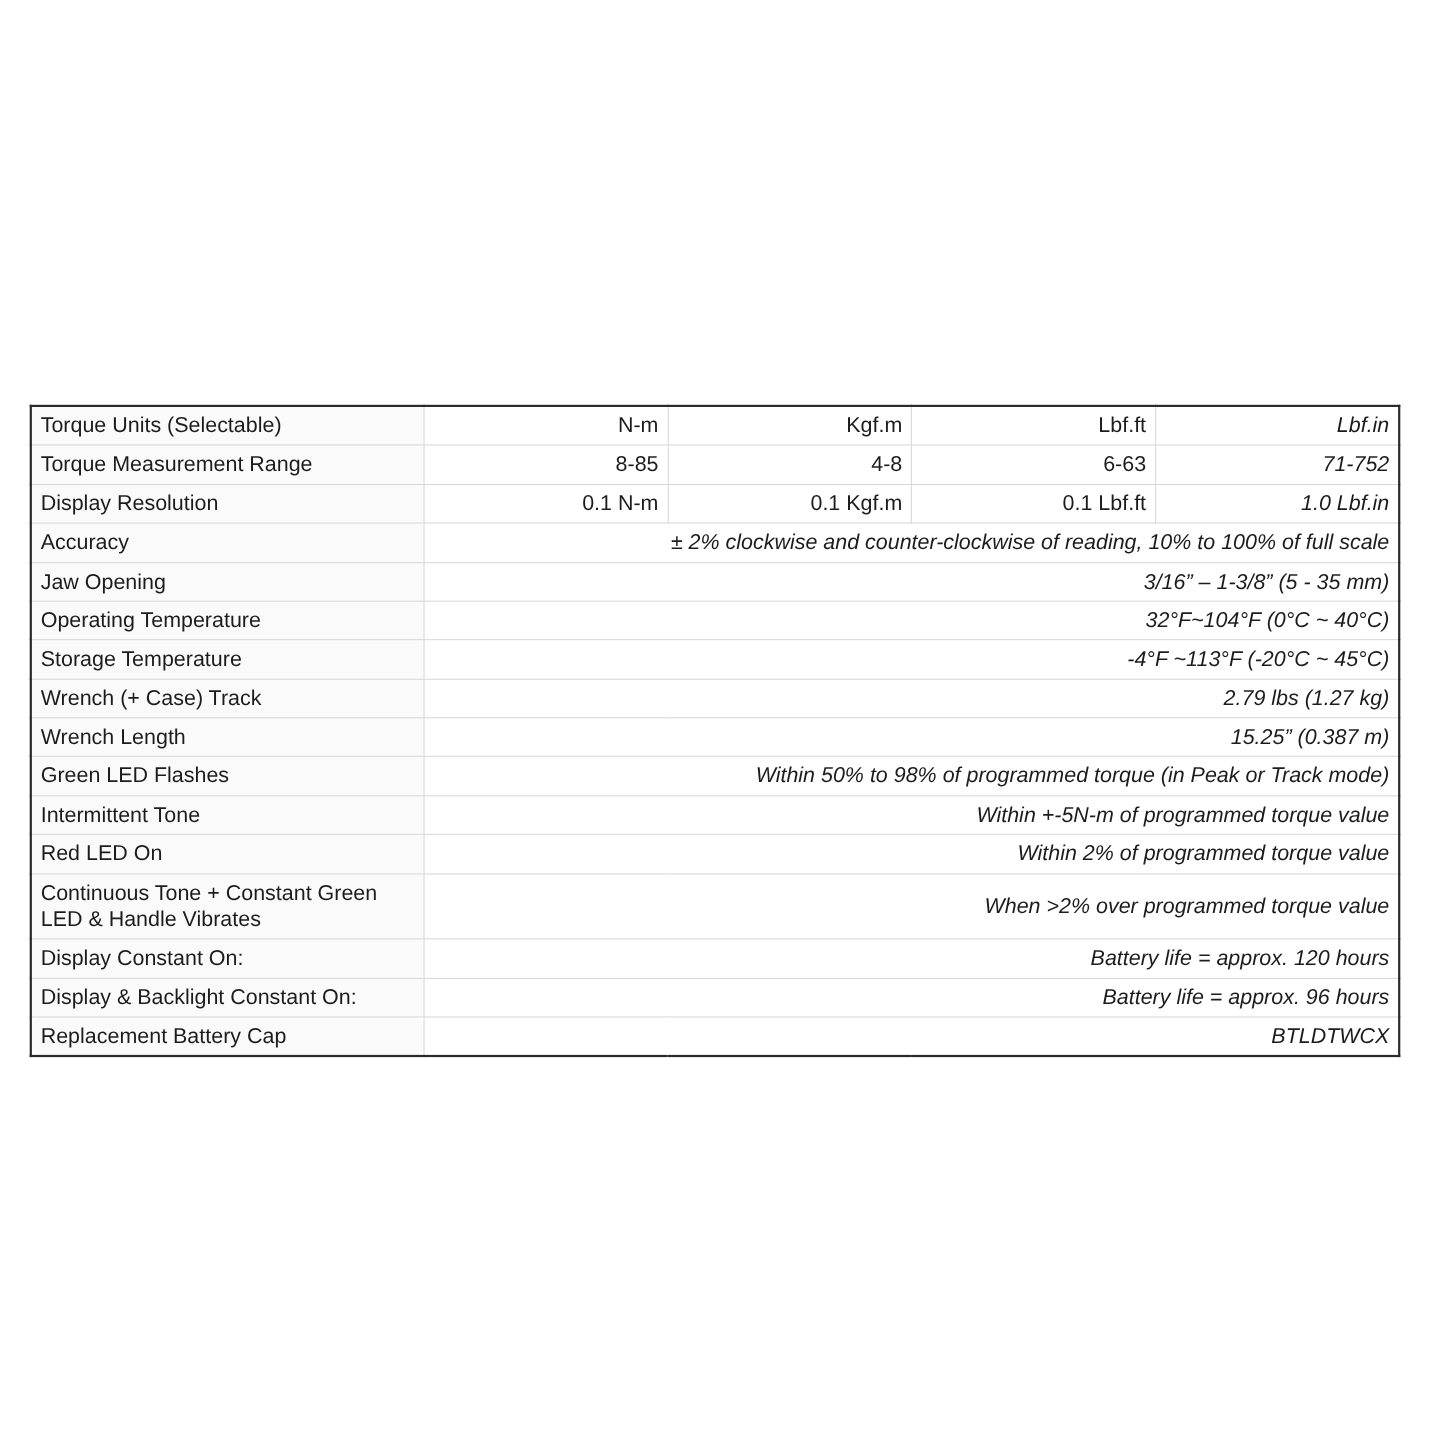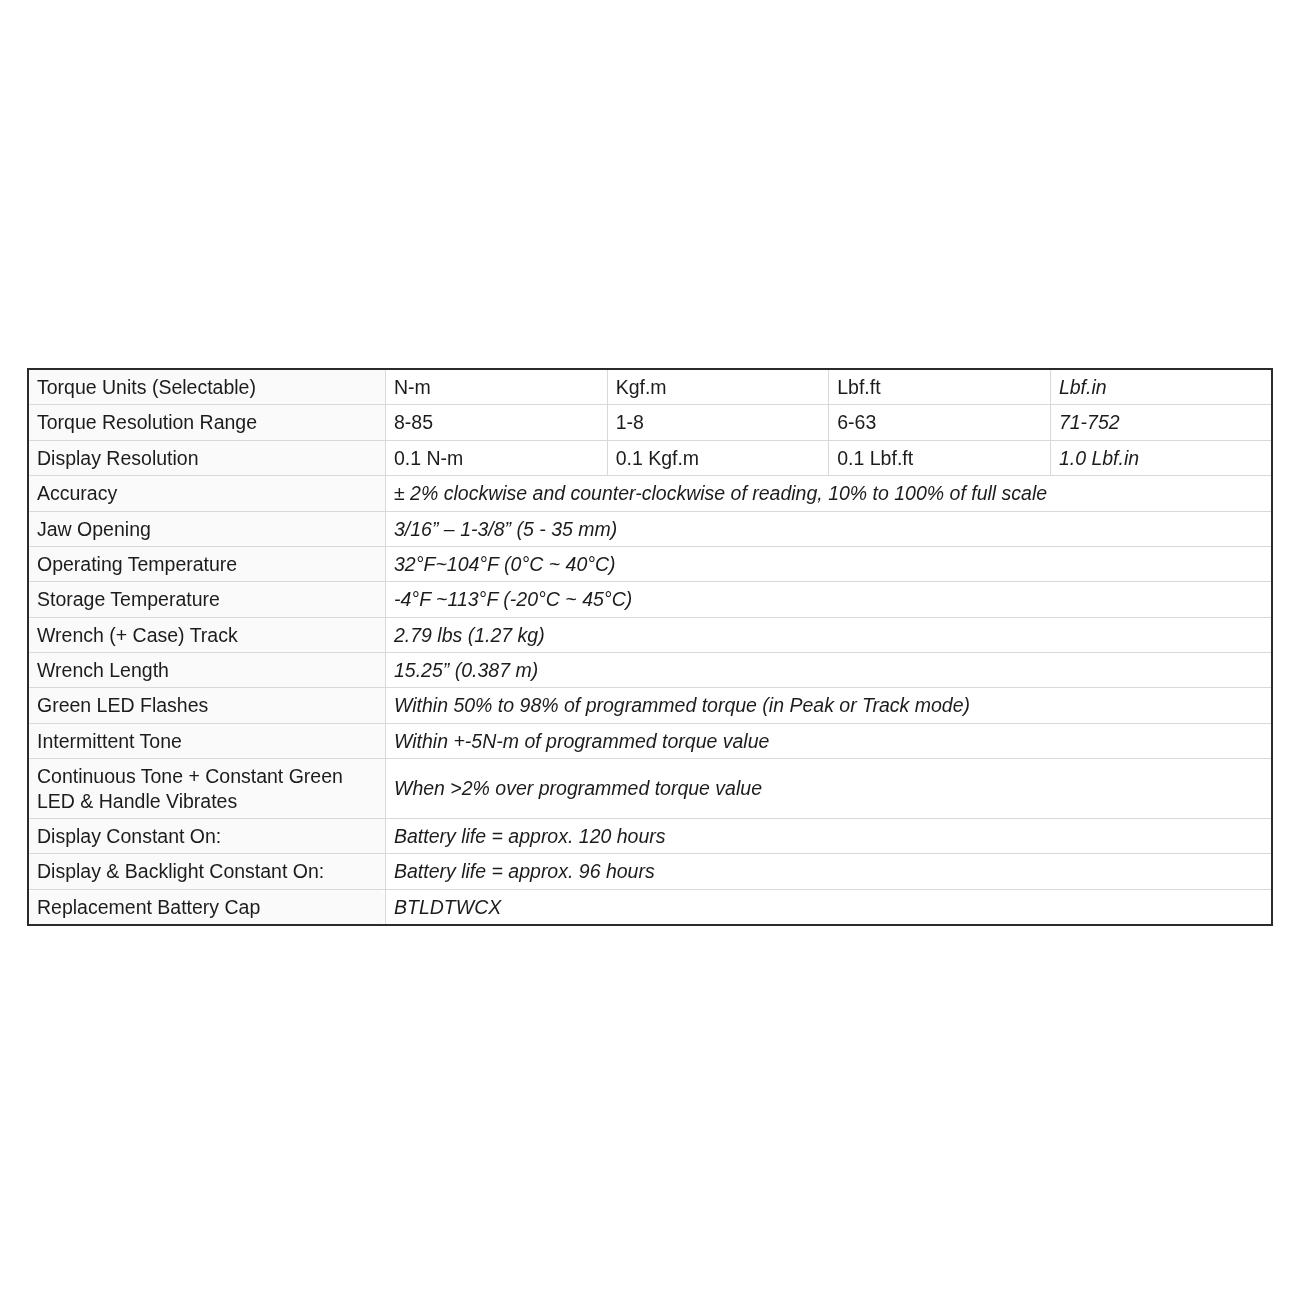--- a/index.html
+++ b/index.html
@@ -42,21 +42,21 @@
     border-radius: 11px;
   }
   td.label {
     width: 340px;
     text-align: left;
     padding-left: 11px;
     background: #fafafa;
     border-right: 1px solid #d9d9d9;
   }
   td.val {
-    text-align: left;
+    text-align: right;
     background: #ffffff;
   }
   td.lastcol {
     border-right: none;
     font-style: italic;
   }
   .two-line {
     line-height: 1.15;
   }
 </style>
@@ -69,23 +69,23 @@
 
       <tr>
         <td class="label">Torque Units (Selectable)</td>
         <td class="val">N-m</td>
         <td class="val">Kgf.m</td>
         <td class="val">Lbf.ft</td>
         <td class="val lastcol">Lbf.in</td>
       </tr>
 
       <tr>
-        <td class="label">Torque Resolution Range</td>
+        <td class="label">Torque Measurement Range</td>
         <td class="val">8-85</td>
-        <td class="val">1-8</td>
+        <td class="val">4-8</td>
         <td class="val">6-63</td>
         <td class="val lastcol">71-752</td>
       </tr>
 
       <tr>
         <td class="label">Display Resolution</td>
         <td class="val">0.1 N-m</td>
         <td class="val">0.1 Kgf.m</td>
         <td class="val">0.1 Lbf.ft</td>
         <td class="val lastcol">1.0 Lbf.in</td>
@@ -125,20 +125,24 @@
       <tr>
         <td class="label">Green LED Flashes</td>
         <td class="val lastcol" colspan="4">Within 50% to 98% of programmed torque (in Peak or Track mode)</td>
       </tr>
 
       <tr>
         <td class="label">Intermittent Tone</td>
         <td class="val lastcol" colspan="4">Within +-5N-m of programmed torque value</td>
       </tr>
 
+      <tr>
+        <td class="label">Red LED On</td>
+        <td class="val lastcol" colspan="4">Within 2% of programmed torque value</td>
+      </tr>
 
 
       <tr>
         <td class="label two-line">Continuous Tone + Constant Green LED &amp; Handle Vibrates</td>
         <td class="val lastcol" colspan="4">When &gt;2% over programmed torque value</td>
       </tr>
 
       <tr>
         <td class="label">Display Constant On:</td>
         <td class="val lastcol" colspan="4">Battery life = approx. 120 hours</td>

